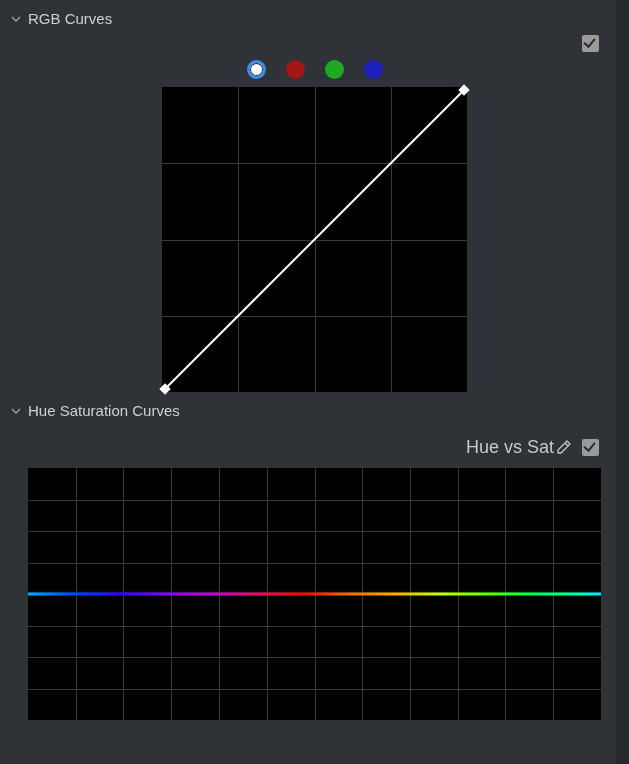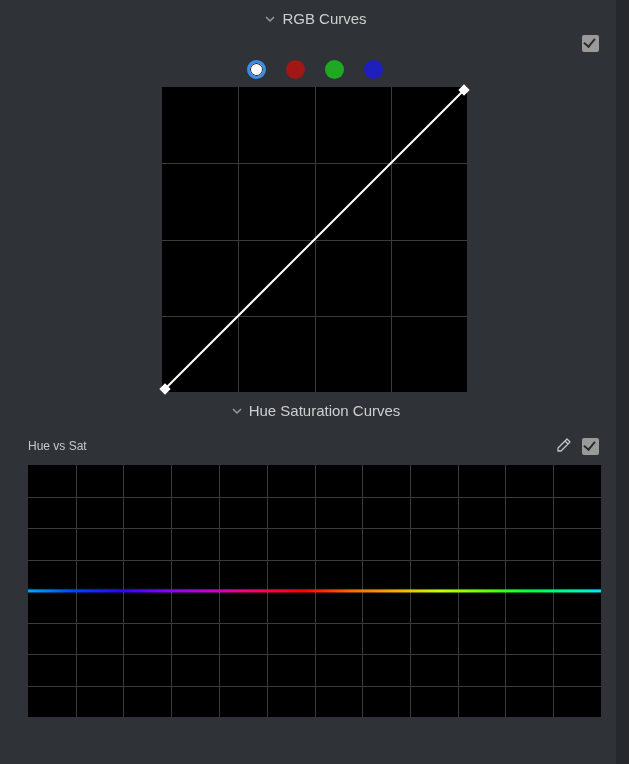--- a/index.html
+++ b/index.html
@@ -16,21 +16,20 @@
   .right-scrollbar {
     position: absolute;
     right: 0; top: 0;
     width: 13px; height: 764px;
     background: #26282c;
   }
   .section-header {
     display: flex;
     align-items: center;
     padding: 10px 8px 6px 10px;
-    justify-content: center;
   }
   .chevron {
     width: 12px; height: 12px;
     display: inline-flex;
     align-items: center;
     justify-content: center;
     margin-right: 6px;
   }
   .chevron svg { width: 10px; height: 10px; }
   .section-title { color: #cfcfcf; font-size: 15px; }
@@ -97,21 +96,21 @@
     width: 8px; height: 8px;
     background: #fff;
     transform: translate(-50%, -50%) rotate(45deg);
   }
   
   .hvs-header-row {
     display: flex;
     align-items: center;
     padding: 12px 30px 6px 28px;
   }
-  .hvs-title { flex: 1; color: #c8c8c8; font-size: 12px; }
+  .hvs-title { flex: 1; color: #c8c8c8; font-size: 18px; text-align: right; }
   .eyedropper {
     width: 18px; height: 18px;
     margin-right: 10px;
     display: inline-flex;
     align-items: center;
     justify-content: center;
   }
   .hvs-graph {
     margin: 4px 28px 0 28px;
     height: 252px;

